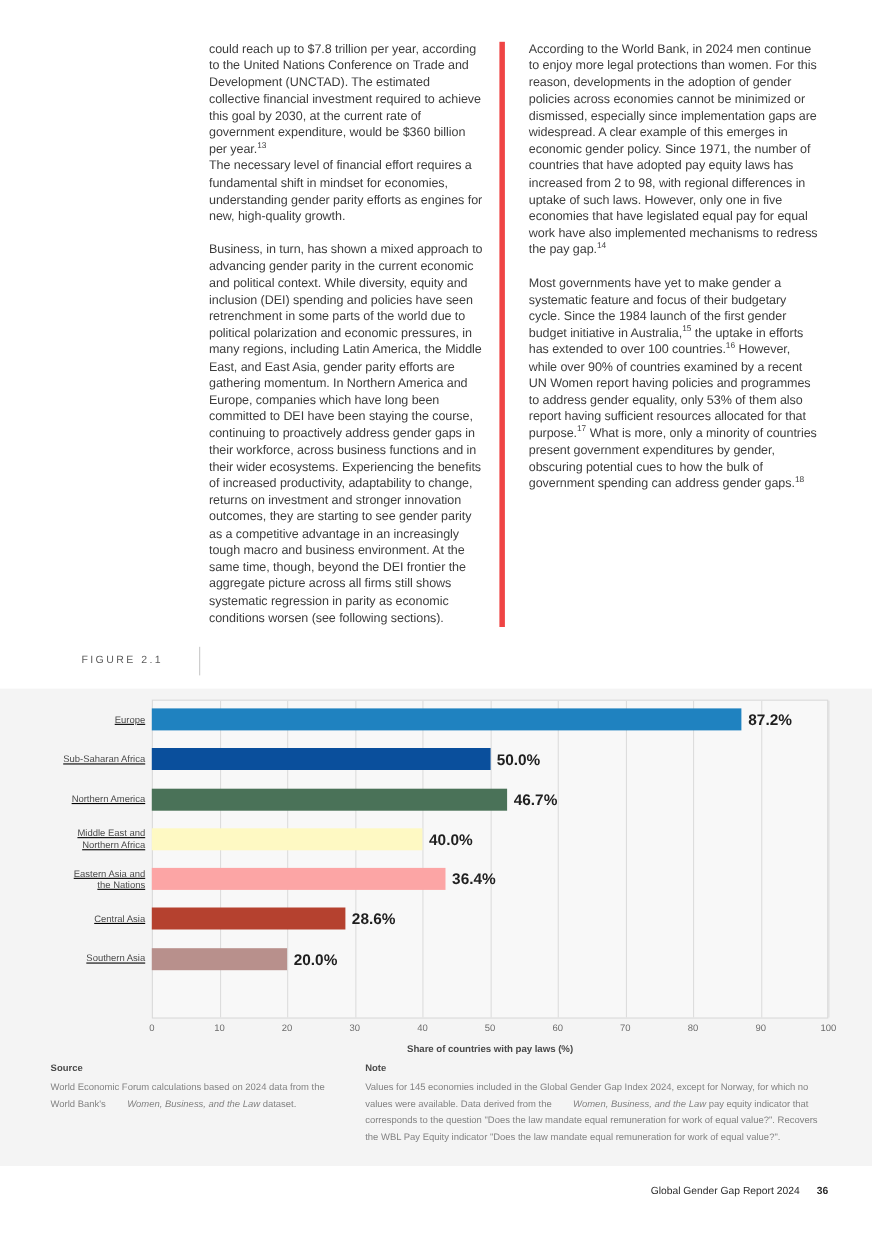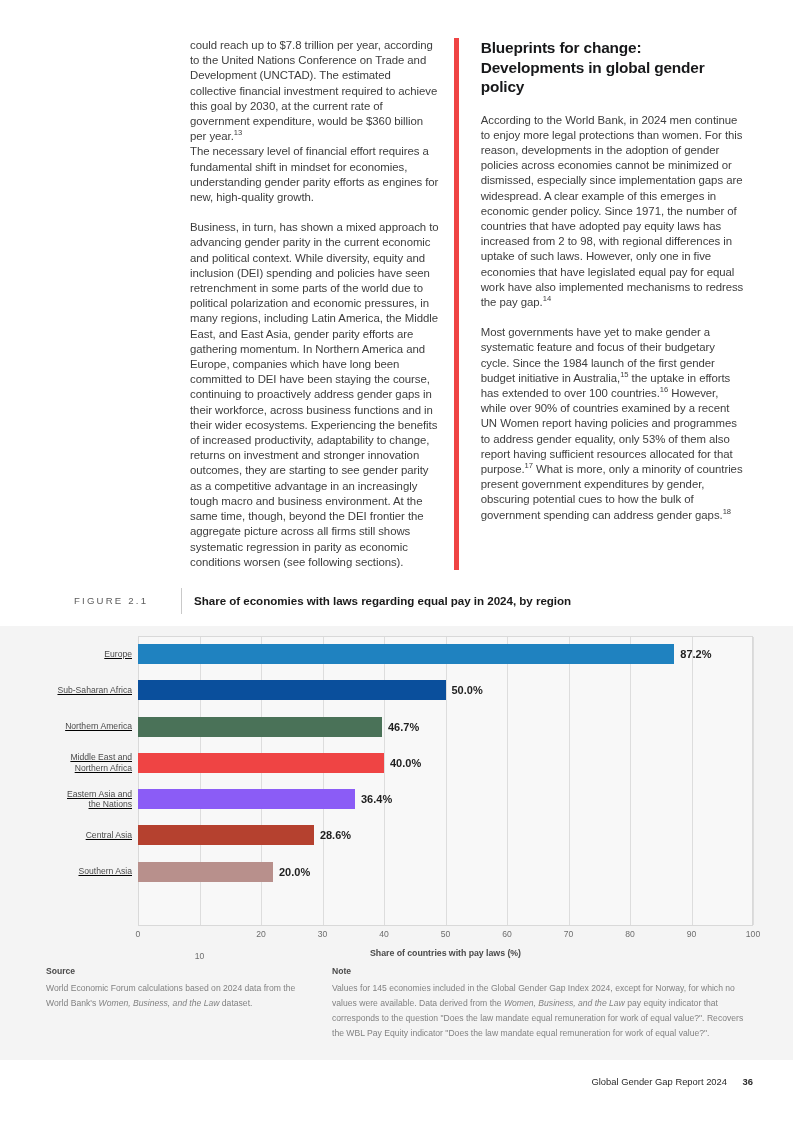--- a/index.html
+++ b/index.html
@@ -66,21 +66,21 @@
   .rows{position:absolute;left:138px;top:10px;width:615px;height:290px;}
   .row{
     position:relative;height:36.25px;display:flex;align-items:center;
   }
   .bar{
     height:20px;display:block;position:relative;
   }
   .bar-value{
     position:absolute;left:100%;top:50%;transform:translateY(-50%);
     margin-left:6px;white-space:nowrap;
-    font-size:11px;font-weight:bold;color:#1f1f1f;
+    font-size:14px;font-weight:bold;color:#1f1f1f;
   }
   .cat-labels{
     position:absolute;left:0;top:10px;width:132px;height:290px;
   }
   .cat{
     height:36.25px;display:flex;align-items:center;justify-content:flex-end;
     text-align:right;
     text-decoration:underline;
   }
   .cat span{
@@ -101,21 +101,21 @@
   
   .srcnote{position:absolute;left:0;top:340px;width:793px;}
   .src-block{position:absolute;left:46px;top:0;width:265px;}
   .note-block{position:absolute;left:332px;top:0;width:418px;}
   .sn-head{
     font-size:8.6px;font-weight:bold;color:#4a4a4a;margin-bottom:5px;
   }
   .sn-body{
     font-size:8.6px;line-height:15px;color:#828282;
   }
-  .sn-body i{font-style:italic;}
+  .sn-body i{font-style:italic;margin-left:17px;}
 
   
   .footer{
     position:absolute;left:0;top:1076px;width:793px;height:16px;
   }
   .footer-title{
     position:absolute;right:66px;top:0;font-size:9.4px;color:#2b2b2b;
   }
   .footer-page{
     position:absolute;right:40px;top:0;font-size:9.4px;font-weight:bold;color:#2b2b2b;
@@ -127,30 +127,28 @@
 <div class="page">
 
   <div class="columns">
 
     <div class="col left">
       <p><span>could reach up to $7.8 trillion per year, according to the United Nations Conference on Trade and Development (UNCTAD). The estimated collective financial investment required to achieve this goal by 2030, at the current rate of government expenditure, would be $360 billion per year.</span><sup>13</sup><br><span>The necessary level of financial effort requires a fundamental shift in mindset for economies, understanding gender parity efforts as engines for new, high-quality growth.</span></p>
       <p>Business, in turn, has shown a mixed approach to advancing gender parity in the current economic and political context. While diversity, equity and inclusion (DEI) spending and policies have seen retrenchment in some parts of the world due to political polarization and economic pressures, in many regions, including Latin America, the Middle East, and East Asia, gender parity efforts are gathering momentum. In Northern America and Europe, companies which have long been committed to DEI have been staying the course, continuing to proactively address gender gaps in their workforce, across business functions and in their wider ecosystems. Experiencing the benefits of increased productivity, adaptability to change, returns on investment and stronger innovation outcomes, they are starting to see gender parity as a competitive advantage in an increasingly tough macro and business environment. At the same time, though, beyond the DEI frontier the aggregate picture across all firms still shows systematic regression in parity as economic conditions worsen (see following sections).</p>
     </div>
 
     <div class="col right">
-      <h2 class="section-title">Blueprints for change: Developments in global gender policy</h2>
       <p><span>According to the World Bank, in 2024 men continue to enjoy more legal protections than women. For this reason, developments in the adoption of gender policies across economies cannot be minimized or dismissed, especially since implementation gaps are widespread. A clear example of this emerges in economic gender policy. Since 1971, the number of countries that have adopted pay equity laws has increased from 2 to 98, with regional differences in uptake of such laws. However, only one in five economies that have legislated equal pay for equal work have also implemented mechanisms to redress the pay gap.</span><sup>14</sup></p>
       <p><span>Most governments have yet to make gender a systematic feature and focus of their budgetary cycle. Since the 1984 launch of the first gender budget initiative in Australia,</span><sup>15</sup><span> the uptake in efforts has extended to over 100 countries.</span><sup>16</sup><span> However, while over 90% of countries examined by a recent UN Women report having policies and programmes to address gender equality, only 53% of them also report having sufficient resources allocated for that purpose.</span><sup>17</sup><span> What is more, only a minority of countries present government expenditures by gender, obscuring potential cues to how the bulk of government spending can address gender gaps.</span><sup>18</sup></p>
     </div>
   </div>
 
   <div class="fig-header">
     <div class="fig-number">FIGURE 2.1</div>
     <div class="fig-divider"></div>
-    <div class="fig-title">Share of economies with laws regarding equal pay in 2024, by region</div>
   </div>
 
   <div class="fig-band">
 
     <div class="chart">
       <div class="plot" id="plot-area">
           <div class="vgrid" style="left: 60.5px;"></div>
           <div class="vgrid" style="left: 122px;"></div>
           <div class="vgrid" style="left: 183.5px;"></div>
           <div class="vgrid" style="left: 245px;"></div>
@@ -205,48 +203,48 @@
             <div class="bar" style="width: 536.28px; background: rgb(31, 130, 192);">
               <span class="bar-value">87.2%</span>
             </div>
           </div>
           <div class="row">
             <div class="bar" style="width: 307.5px; background: rgb(10, 79, 156);">
               <span class="bar-value">50.0%</span>
             </div>
           </div>
           <div class="row">
-            <div class="bar" style="width: 244px; background: rgb(74, 114, 88);">
+            <div class="bar" style="width: 323px; background: rgb(74, 114, 88);">
               <span class="bar-value">46.7%</span>
             </div>
           </div>
           <div class="row">
-            <div class="bar" style="width: 246px; background: #ef4444;">
+            <div class="bar" style="width: 246px; background: #fef9c3;">
               <span class="bar-value">40.0%</span>
             </div>
           </div>
           <div class="row">
-            <div class="bar" style="width: 217px; background: #8b5cf6;">
+            <div class="bar" style="width: 267px; background: #fca5a5;">
               <span class="bar-value">36.4%</span>
             </div>
           </div>
           <div class="row">
             <div class="bar" style="width: 175.89px; background: rgb(181, 65, 47);">
               <span class="bar-value">28.6%</span>
             </div>
           </div>
           <div class="row">
-            <div class="bar" style="width: 123px; background: rgb(184, 144, 140); padding-left: 12px;">
+            <div class="bar" style="width: 123px; background: rgb(184, 144, 140);">
               <span class="bar-value">20.0%</span>
             </div>
           </div>
         </div>
       <div class="xticks" id="xticks">
           <div class="xtick" style="left: 0px;">0</div>
-          <div class="xtick" style="left: 61.5px; margin-top: 22px;">10</div>
+          <div class="xtick" style="left: 61.5px;">10</div>
           <div class="xtick" style="left: 123px;">20</div>
           <div class="xtick" style="left: 184.5px;">30</div>
           <div class="xtick" style="left: 246px;">40</div>
           <div class="xtick" style="left: 307.5px;">50</div>
           <div class="xtick" style="left: 369px;">60</div>
           <div class="xtick" style="left: 430.5px;">70</div>
           <div class="xtick" style="left: 492px;">80</div>
           <div class="xtick" style="left: 553.5px;">90</div>
           <div class="xtick" style="left: 615px;">100</div>
         </div>

